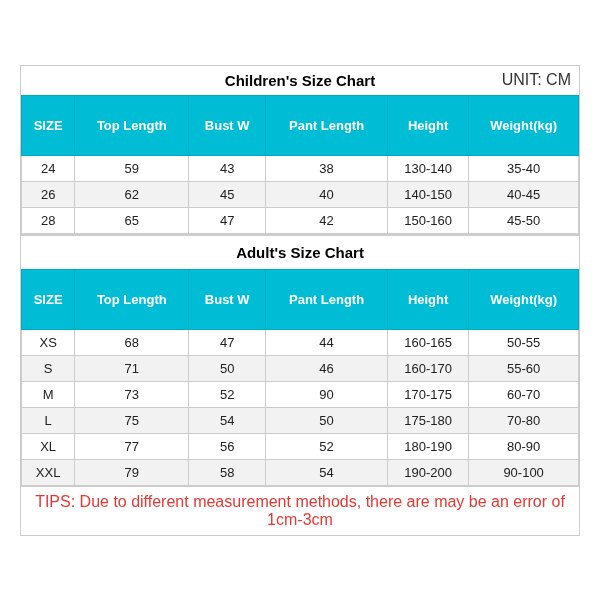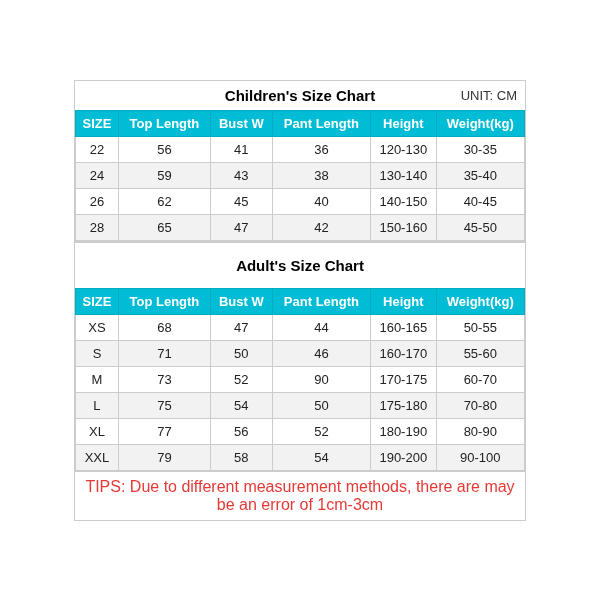--- a/index.html
+++ b/index.html
@@ -7,48 +7,48 @@
       width: 600px;
       height: 600px;
       background: #fff;
       font-family: Arial, sans-serif;
       font-size: 13px;
       display: flex;
       align-items: center;
       justify-content: center;
     }
     .chart-wrapper {
-      width: 452px;
+      width: 560px;
       border: 1px solid #ccc;
     }
     .section-title {
       text-align: center;
       font-weight: bold;
       font-size: 15px;
       padding: 6px 4px;
       background: #fff;
       position: relative;
     }
     .unit-label {
       position: absolute;
       right: 8px;
       top: 50%;
       transform: translateY(-50%);
-      font-size: 13px;
+      font-size: 16px;
       font-weight: normal;
       color: #333;
     }
     table {
       width: 100%;
       border-collapse: collapse;
     }
     th {
       background: #00bcd4;
       color: #fff;
-      padding: 5px 3px;
+      padding: 22px 3px;
       text-align: center;
       font-size: 13px;
       border: 1px solid #00acc1;
     }
     td {
       padding: 5px 3px;
       text-align: center;
       border: 1px solid #ccc;
       font-size: 13px;
       color: #222;
@@ -56,21 +56,21 @@
     tr:nth-child(even) td {
       background: #f2f2f2;
     }
     tr:nth-child(odd) td {
       background: #fff;
     }
     .adult-title {
       text-align: center;
       font-weight: bold;
       font-size: 15px;
-      padding: 14px 4px;
+      padding: 8px 4px;
       background: #fff;
       border-top: 2px solid #ccc;
     }
     .tips {
       text-align: center;
       color: #e53935;
       font-size: 16px;
       padding: 6px 4px;
       background: #fff;
       border-top: 1px solid #ccc;
@@ -91,28 +91,20 @@
       <tr>
         <th>SIZE</th>
         <th>Top Length</th>
         <th>Bust W</th>
         <th>Pant Length</th>
         <th>Height</th>
         <th>Weight(kg)</th>
       </tr>
     </thead>
     <tbody id="children-tbody">
-        <tr>
-          <td>22</td>
-          <td>56</td>
-          <td>41</td>
-          <td>36</td>
-          <td>120-130</td>
-          <td>30-35</td>
-        </tr>
         <tr>
           <td>24</td>
           <td>59</td>
           <td>43</td>
           <td>38</td>
           <td>130-140</td>
           <td>35-40</td>
         </tr>
         <tr>
           <td>26</td>

